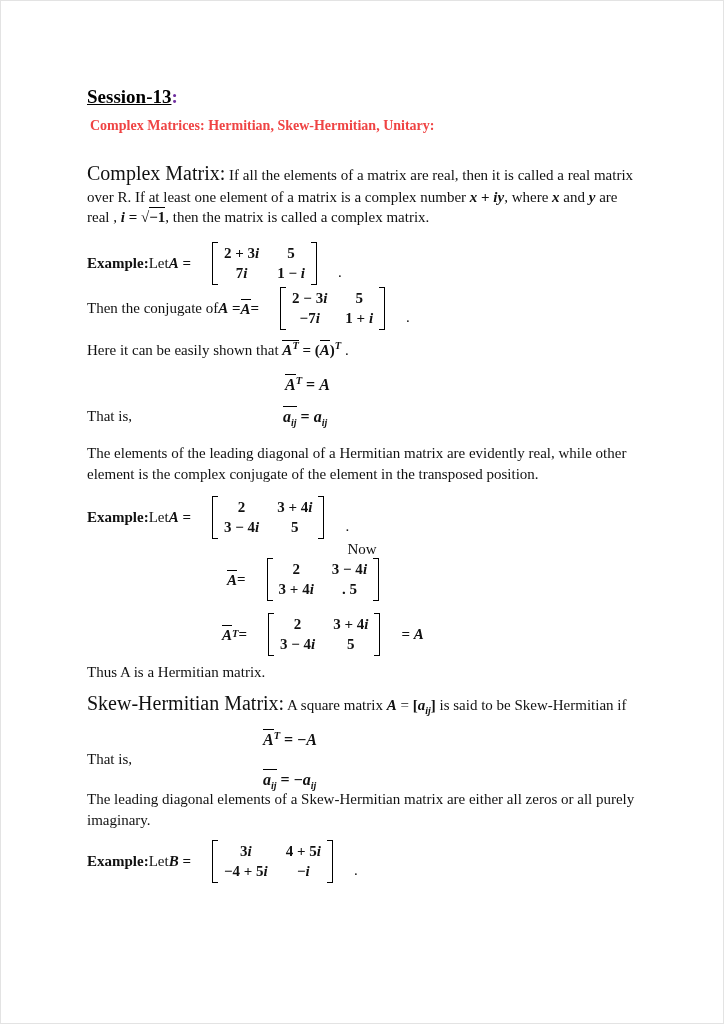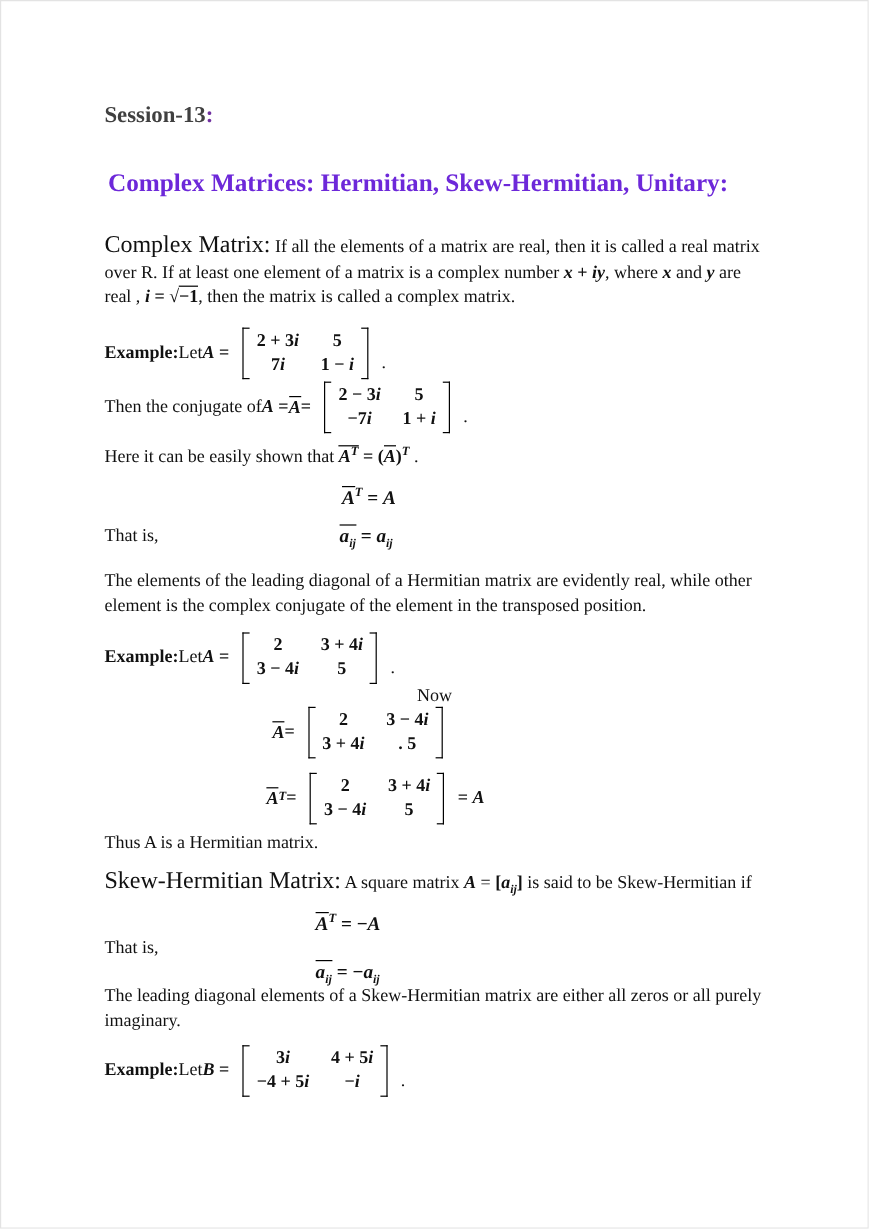--- a/index.html
+++ b/index.html
@@ -8,37 +8,37 @@
     width:724px;height:1024px;
     background:#ffffff;
     box-shadow: inset 0 0 0 1px #e3e3e3;
     font-family:"Liberation Serif","DejaVu Serif",serif;
     color:#111;
     overflow:hidden;
     box-sizing:border-box;
     padding:86px 87px 0 87px;
   }
   .session{margin:0;font-size:19px;font-weight:bold;}
-  .session a{color:#404040;cursor:pointer;}
+  .session a{color:#000000;text-decoration:underline;cursor:pointer;}
   .session .colon{color:#7030A0;}
-  .main-title{margin:32px 0 0 3px;font-size:21px;font-weight:bold;color:#6d28d9;}
+  .main-title{margin:10px 0 0 3px;font-size:14px;font-weight:bold;color:#ef4444;}
   p{margin:0;}
   .para{font-size:15px;line-height:1.35;}
   .h2inline{font-size:20px;font-weight:normal;}
   .mt-intro{margin-top:26px;}
   
   .mi{font-weight:bold;font-style:normal;}
   .mi i{font-style:italic;}
   .bold-label{font-weight:bold;}
   sup.mi{font-size:10.5px;vertical-align:super;line-height:0;}
   sub.mi{font-size:10px;vertical-align:sub;line-height:0;}
   .ov{display:inline-block;border-top:1.4px solid #000;padding-top:1px;line-height:1.1;}
   .rad{font-weight:bold;}
   
-  .mx{display:inline-flex;align-items:flex-end;margin:0 11px;}
+  .mx{display:inline-flex;align-items:flex-end;margin:0 21px;}
   .mx .br{align-self:stretch;width:5px;}
   .mx .br-l{border-left:1.6px solid #000;border-top:1.6px solid #000;border-bottom:1.6px solid #000;}
   .mx .br-r{border-right:1.6px solid #000;border-top:1.6px solid #000;border-bottom:1.6px solid #000;}
   .mx .cells{display:grid;grid-template-columns:auto auto;column-gap:18px;row-gap:1px;padding:2px 6px;text-align:center;font-size:15px;line-height:19px;}
   .eqrow{display:flex;align-items:center;font-size:15px;}
   .eqrow .dot{align-self:flex-end;padding-bottom:4px;}
   .disp{font-size:16px;}
   .that-row{display:flex;align-items:center;}
   .that-row .label{width:196px;flex:0 0 auto;}
   

